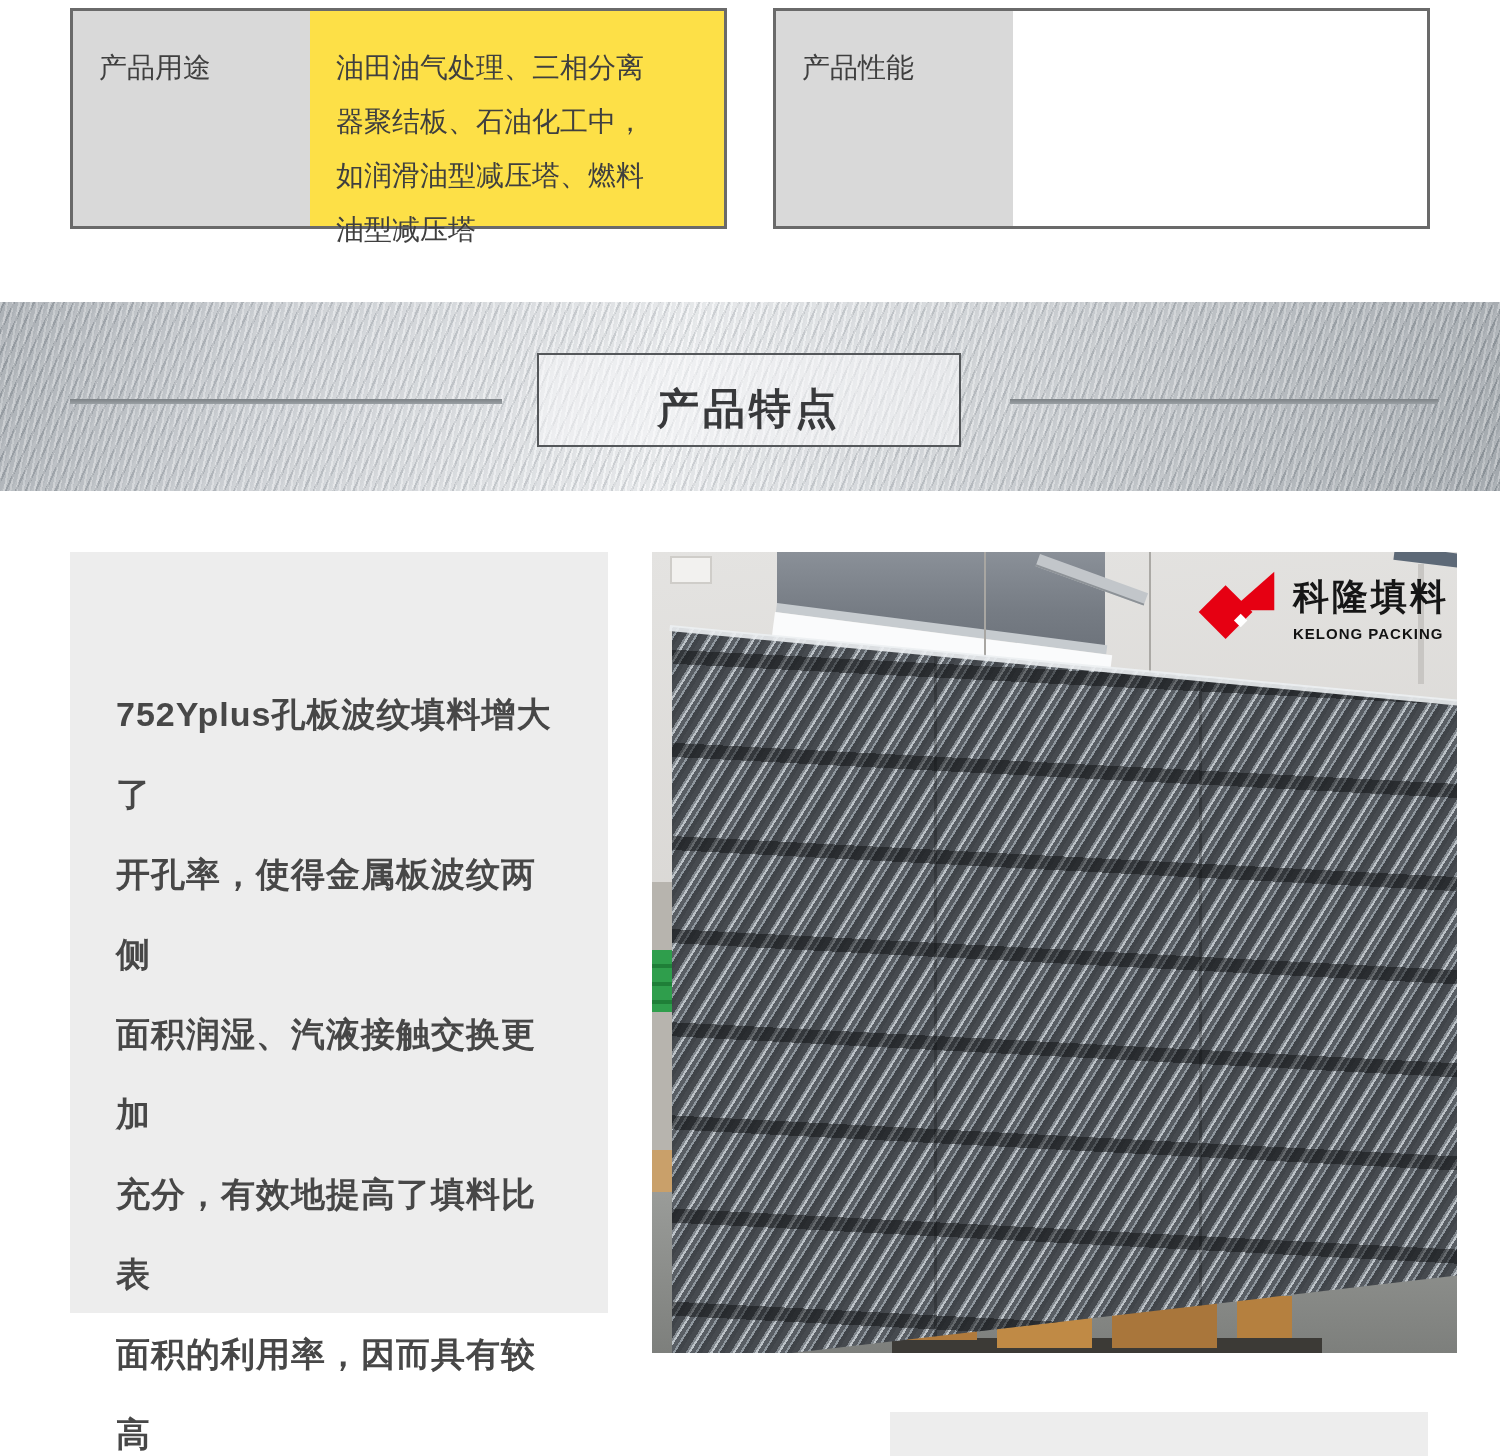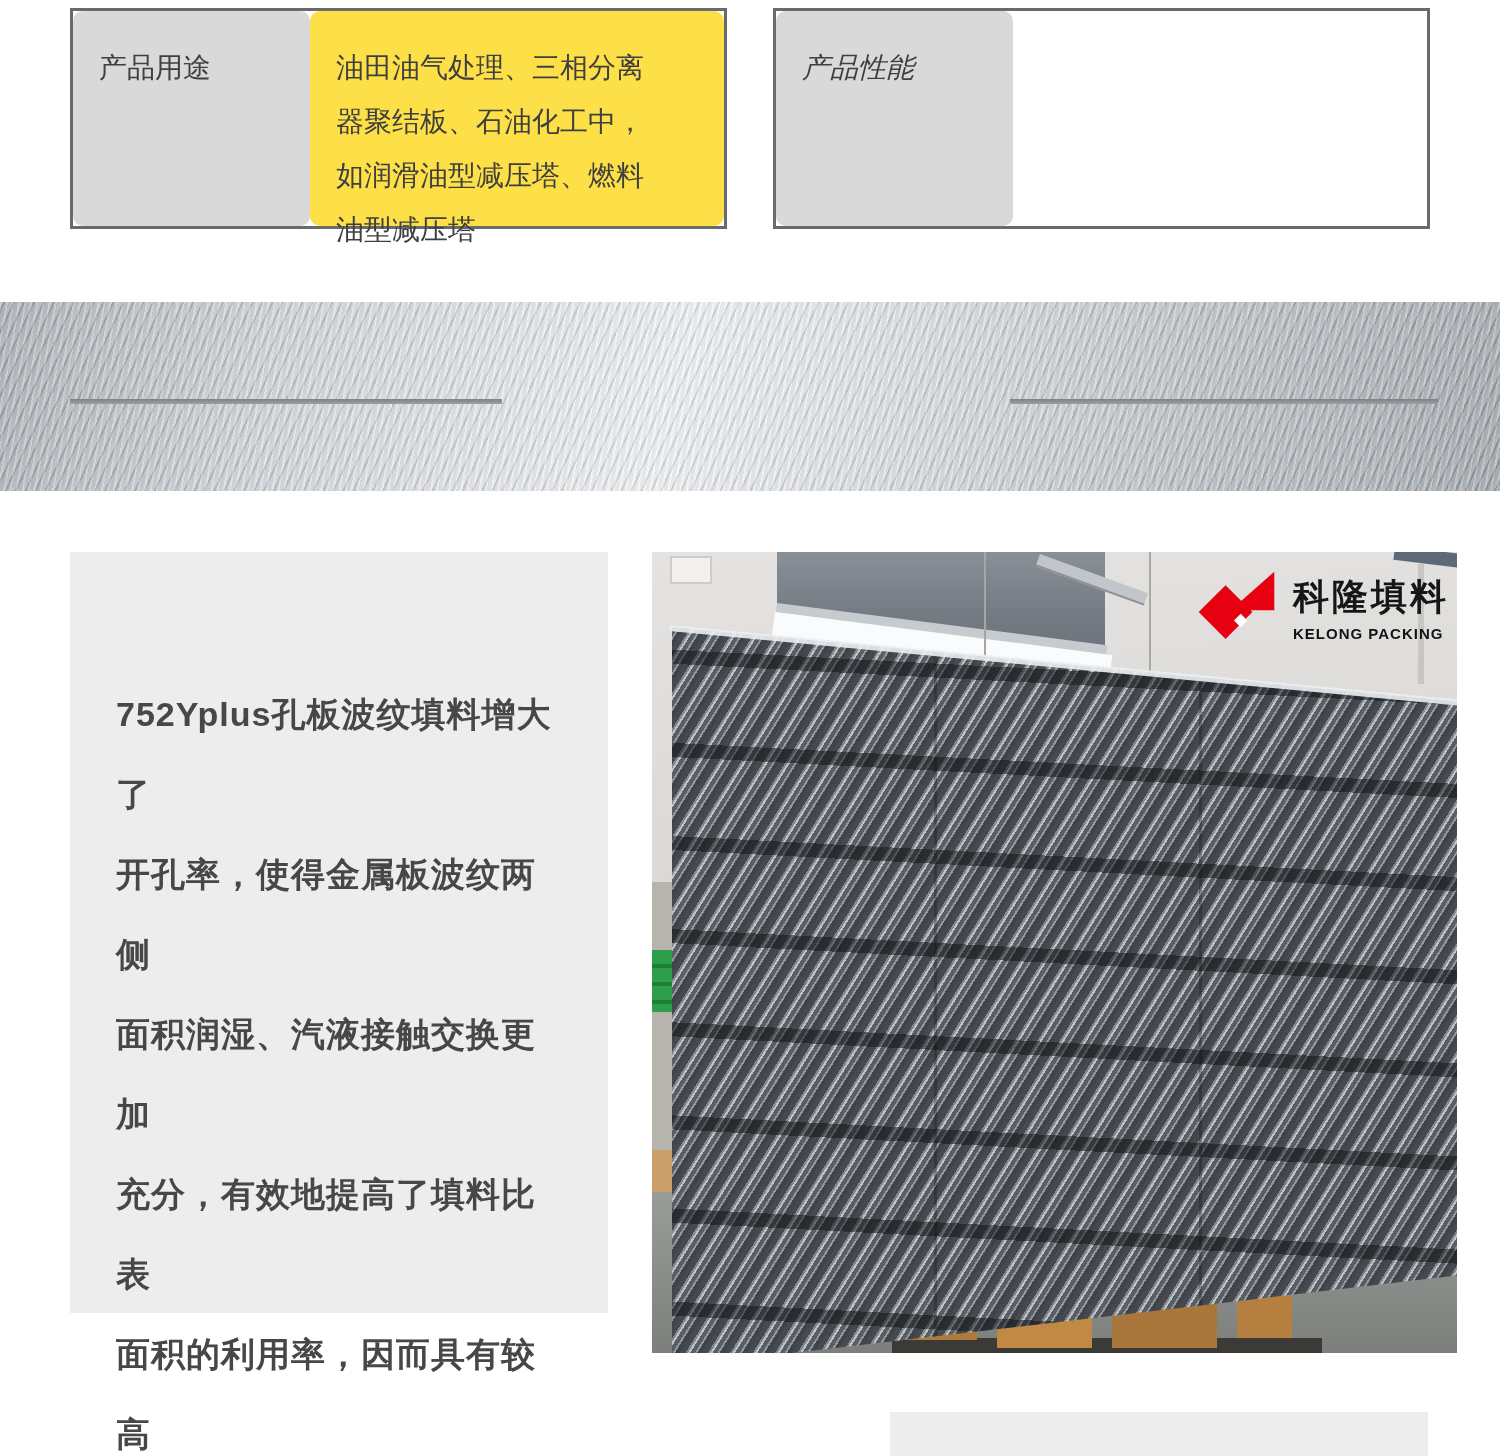--- a/index.html
+++ b/index.html
@@ -4,23 +4,23 @@
 <style>
   * { margin:0; padding:0; box-sizing:border-box; }
   html,body { background:#ffffff; }
   body { font-family:"Liberation Sans","DejaVu Sans",sans-serif; }
   .page { position:relative; width:1500px; height:1456px; background:#ffffff; overflow:hidden; }
 
   
   .info-table { position:absolute; top:8px; height:221px; width:657px;
     border:3px solid #6a6a6a; background:#ffffff; display:flex; }
   .t-left  { left:70px; }
-  .t-right { left:773px;font-style:italic; }
+  .t-right { left:773px; }
   .info-table .cell { font-size:28px; color:#3f3f3f; line-height:54px;
-    padding:30px 24px 0 26px; white-space:pre-line;border-radius:10px; }
+    padding:30px 24px 0 26px; white-space:pre-line; }
   .info-table .label { width:237px; flex:0 0 237px; background:#d9d9d9; }
   .info-table .content { flex:1; background:#fde047; }
 
   
   .banner { position:absolute; left:0; top:302px; width:1500px; height:189px;
     background:
       repeating-linear-gradient(115deg, rgba(255,255,255,0.28) 0 3px, rgba(118,124,130,0.16) 3px 5px, rgba(255,255,255,0.20) 5px 9px),
       repeating-linear-gradient(100deg, rgba(255,255,255,0.25) 0 2px, rgba(138,144,150,0.14) 2px 6px),
       linear-gradient(105deg,#9aa0a6 0%,#c6cacf 18%,#edeff1 45%,#dde0e3 55%,#b2b7bc 78%,#8e959b 100%);
   }
@@ -97,20 +97,23 @@
 器聚结板、石油化工中，
 如润滑油型减压塔、燃料
 油型减压塔</div>
   </div>
   <div class="info-table t-right">
     <div class="cell label">产品性能</div>
   </div>
 
   <div class="banner">
     <div class="hline hl-left"></div>
+    <div class="title-box">
+      <span>产品特点</span>
+    </div>
     <div class="hline hl-right"></div>
   </div>
 
   <div class="para-box">
     <p>752Yplus孔板波纹填料增大了
 开孔率，使得金属板波纹两侧
 面积润湿、汽液接触交换更加
 充分，有效地提高了填料比表
 面积的利用率，因而具有较高
 的传质效率；</p>

